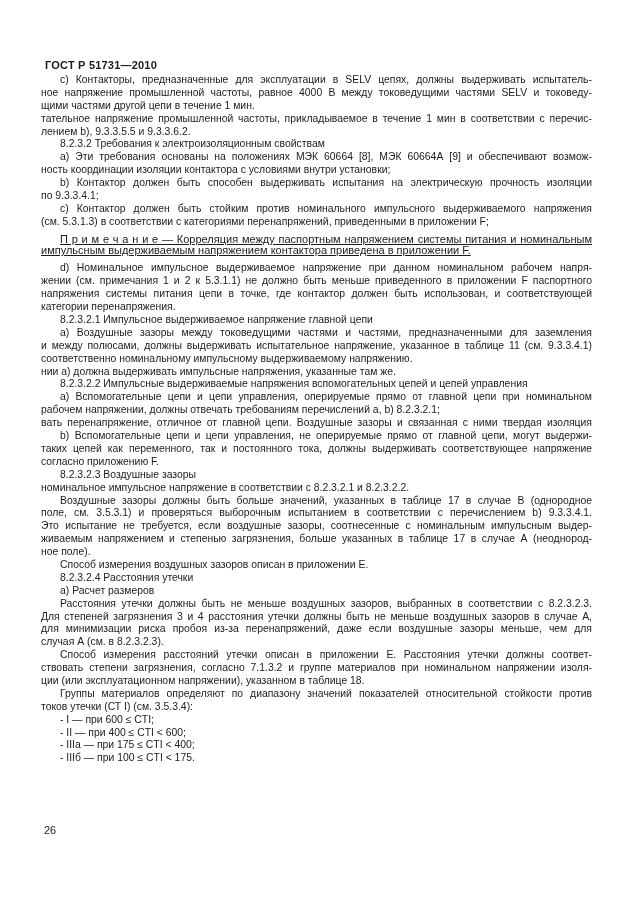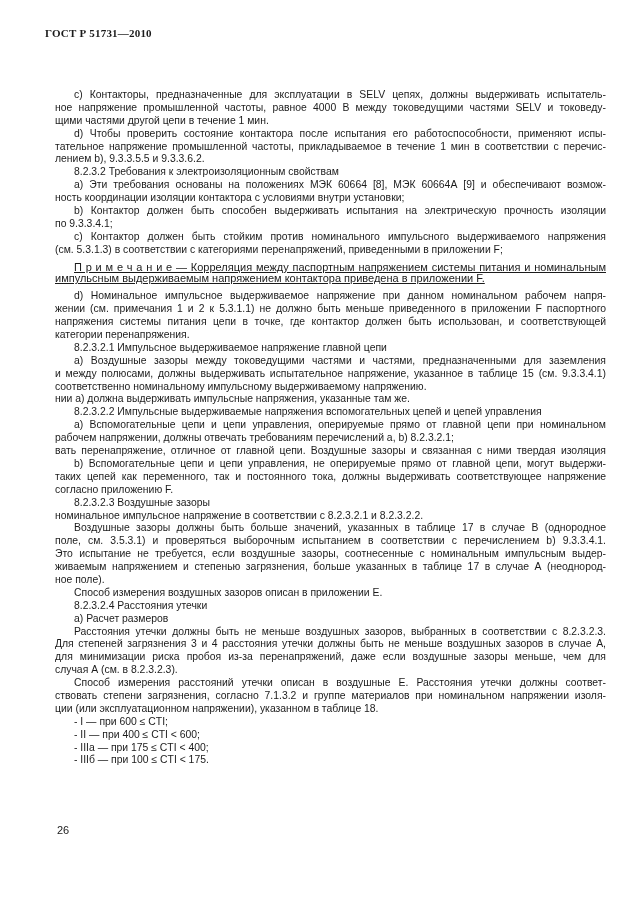--- a/index.html
+++ b/index.html
@@ -7,73 +7,70 @@
     position: relative;
     width: 630px;
     height: 913px;
     background: #ffffff;
     font-family: "Liberation Sans", sans-serif;
     color: #1b1b1b;
     overflow: hidden;
   }
   .running-header {
     position: absolute;
-    top: 27px;
+    top: 59px;
     left: 45px;
     font-size: 11px;
     font-weight: bold;
     letter-spacing: 0.2px;
-    font-family: Liberation Serif, serif;
   }
   .content {
     position: absolute;
-    top: 89px;
+    top: 74px;
     left: 41px;
     width: 551px;
     font-size: 10.4px;
     line-height: 12.9px;
-    margin-left: 14px;
   }
   .para { margin: 0; }
   .para .line {
     text-align: justify;
     text-align-last: justify;
     height: 12.9px;
     overflow: hidden;
   }
   .para .line.first { text-indent: 19px; }
   .para .line.last { text-align-last: left; }
   .para.note {
     font-size: 11px;
     line-height: 11.4px;
     margin: 5px 0 6px 0;
     text-decoration: underline;
   }
   .para.note .line { height: 11.4px; }
   .page-number {
     position: absolute;
     top: 824px;
-    left: 57px;
+    left: 44px;
     font-size: 11px;
   }
 </style>
 </head>
 <body>
 
 <div class="page">
   <div class="running-header">ГОСТ Р 51731—2010</div>
 
   <div class="content">
       <div class="para body">
         <div class="line first">c) Контакторы, предназначенные для эксплуатации в SELV цепях, должны выдерживать испытатель-</div>
         <div class="line">ное напряжение промышленной частоты, равное 4000 В между токоведущими частями SELV и токоведу-</div>
         <div class="line last">щими частями другой цепи в течение 1 мин.</div>
       </div>
       <div class="para body">
-        <div class="line first">d) Чтобы проверить состояние контактора после испытания его работоспособности, применяют испы-</div>
         <div class="line">тательное напряжение промышленной частоты, прикладываемое в течение 1 мин в соответствии с перечис-</div>
         <div class="line last">лением b), 9.3.3.5.5 и 9.3.3.6.2.</div>
       </div>
       <div class="para body">
         <div class="line first last">8.2.3.2 Требования к электроизоляционным свойствам</div>
       </div>
       <div class="para body">
         <div class="line first">a) Эти требования основаны на положениях МЭК 60664 [8], МЭК 60664А [9] и обеспечивают возмож-</div>
         <div class="line last">ность координации изоляции контактора с условиями внутри установки;</div>
       </div>
@@ -93,21 +90,21 @@
         <div class="line first">d) Номинальное импульсное выдерживаемое напряжение при данном номинальном рабочем напря-</div>
         <div class="line">жении (см. примечания 1 и 2 к 5.3.1.1) не должно быть меньше приведенного в приложении F паспортного</div>
         <div class="line">напряжения системы питания цепи в точке, где контактор должен быть использован, и соответствующей</div>
         <div class="line last">категории перенапряжения.</div>
       </div>
       <div class="para body">
         <div class="line first last">8.2.3.2.1 Импульсное выдерживаемое напряжение главной цепи</div>
       </div>
       <div class="para body">
         <div class="line first">a) Воздушные зазоры между токоведущими частями и частями, предназначенными для заземления</div>
-        <div class="line">и между полюсами, должны выдерживать испытательное напряжение, указанное в таблице 15 (см. 9.3.3.4.1)</div>
+        <div class="line">и между полюсами, должны выдерживать испытательное напряжение, указанное в таблице 11 (см. 9.3.3.4.1)</div>
         <div class="line last">соответственно номинальному импульсному выдерживаемому напряжению.</div>
       </div>
       <div class="para body">
         <div class="line last">нии a) должна выдерживать импульсные напряжения, указанные там же.</div>
       </div>
       <div class="para body">
         <div class="line first last">8.2.3.2.2 Импульсные выдерживаемые напряжения вспомогательных цепей и цепей управления</div>
       </div>
       <div class="para body">
         <div class="line first">a) Вспомогательные цепи и цепи управления, оперируемые прямо от главной цепи при номинальном</div>
@@ -141,23 +138,27 @@
       <div class="para body">
         <div class="line first last">a) Расчет размеров</div>
       </div>
       <div class="para body">
         <div class="line first">Расстояния утечки должны быть не меньше воздушных зазоров, выбранных в соответствии с 8.2.3.2.3.</div>
         <div class="line">Для степеней загрязнения 3 и 4 расстояния утечки должны быть не меньше воздушных зазоров в случае А,</div>
         <div class="line">для минимизации риска пробоя из-за перенапряжений, даже если воздушные зазоры меньше, чем для</div>
         <div class="line last">случая А (см. в 8.2.3.2.3).</div>
       </div>
       <div class="para body">
-        <div class="line first">Способ измерения расстояний утечки описан в воздушные Е. Расстояния утечки должны соответ-</div>
+        <div class="line first">Способ измерения расстояний утечки описан в приложении Е. Расстояния утечки должны соответ-</div>
         <div class="line">ствовать степени загрязнения, согласно 7.1.3.2 и группе материалов при номинальном напряжении изоля-</div>
         <div class="line last">ции (или эксплуатационном напряжении), указанном в таблице 18.</div>
+      </div>
+      <div class="para body">
+        <div class="line first">Группы материалов определяют по диапазону значений показателей относительной стойкости против</div>
+        <div class="line last">токов утечки (СТ I) (см. 3.5.3.4):</div>
       </div>
       <div class="para body">
         <div class="line first last">- I — при 600 ≤ CTI;</div>
       </div>
       <div class="para body">
         <div class="line first last">- II — при 400 ≤ CTI &lt; 600;</div>
       </div>
       <div class="para body">
         <div class="line first last">- IIIа — при 175 ≤ CTI &lt; 400;</div>
       </div>

